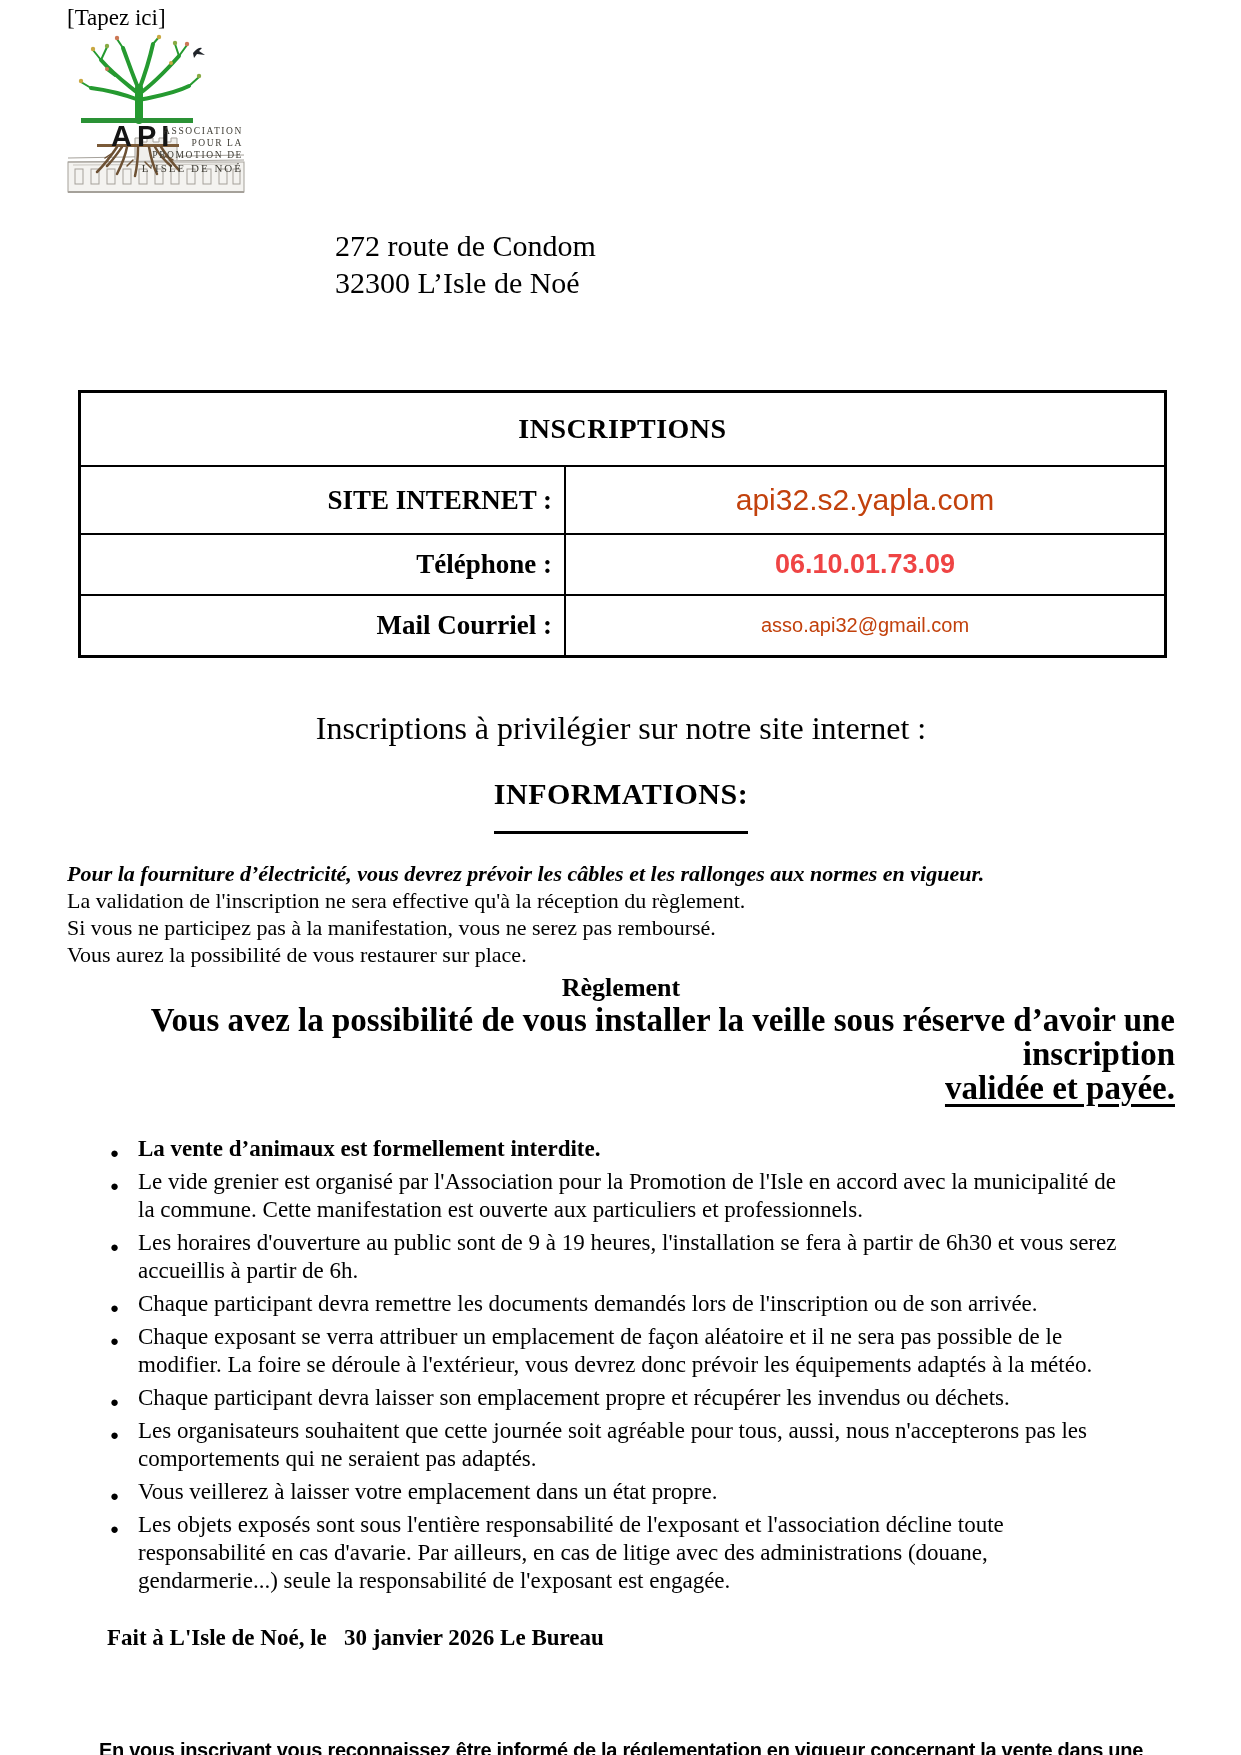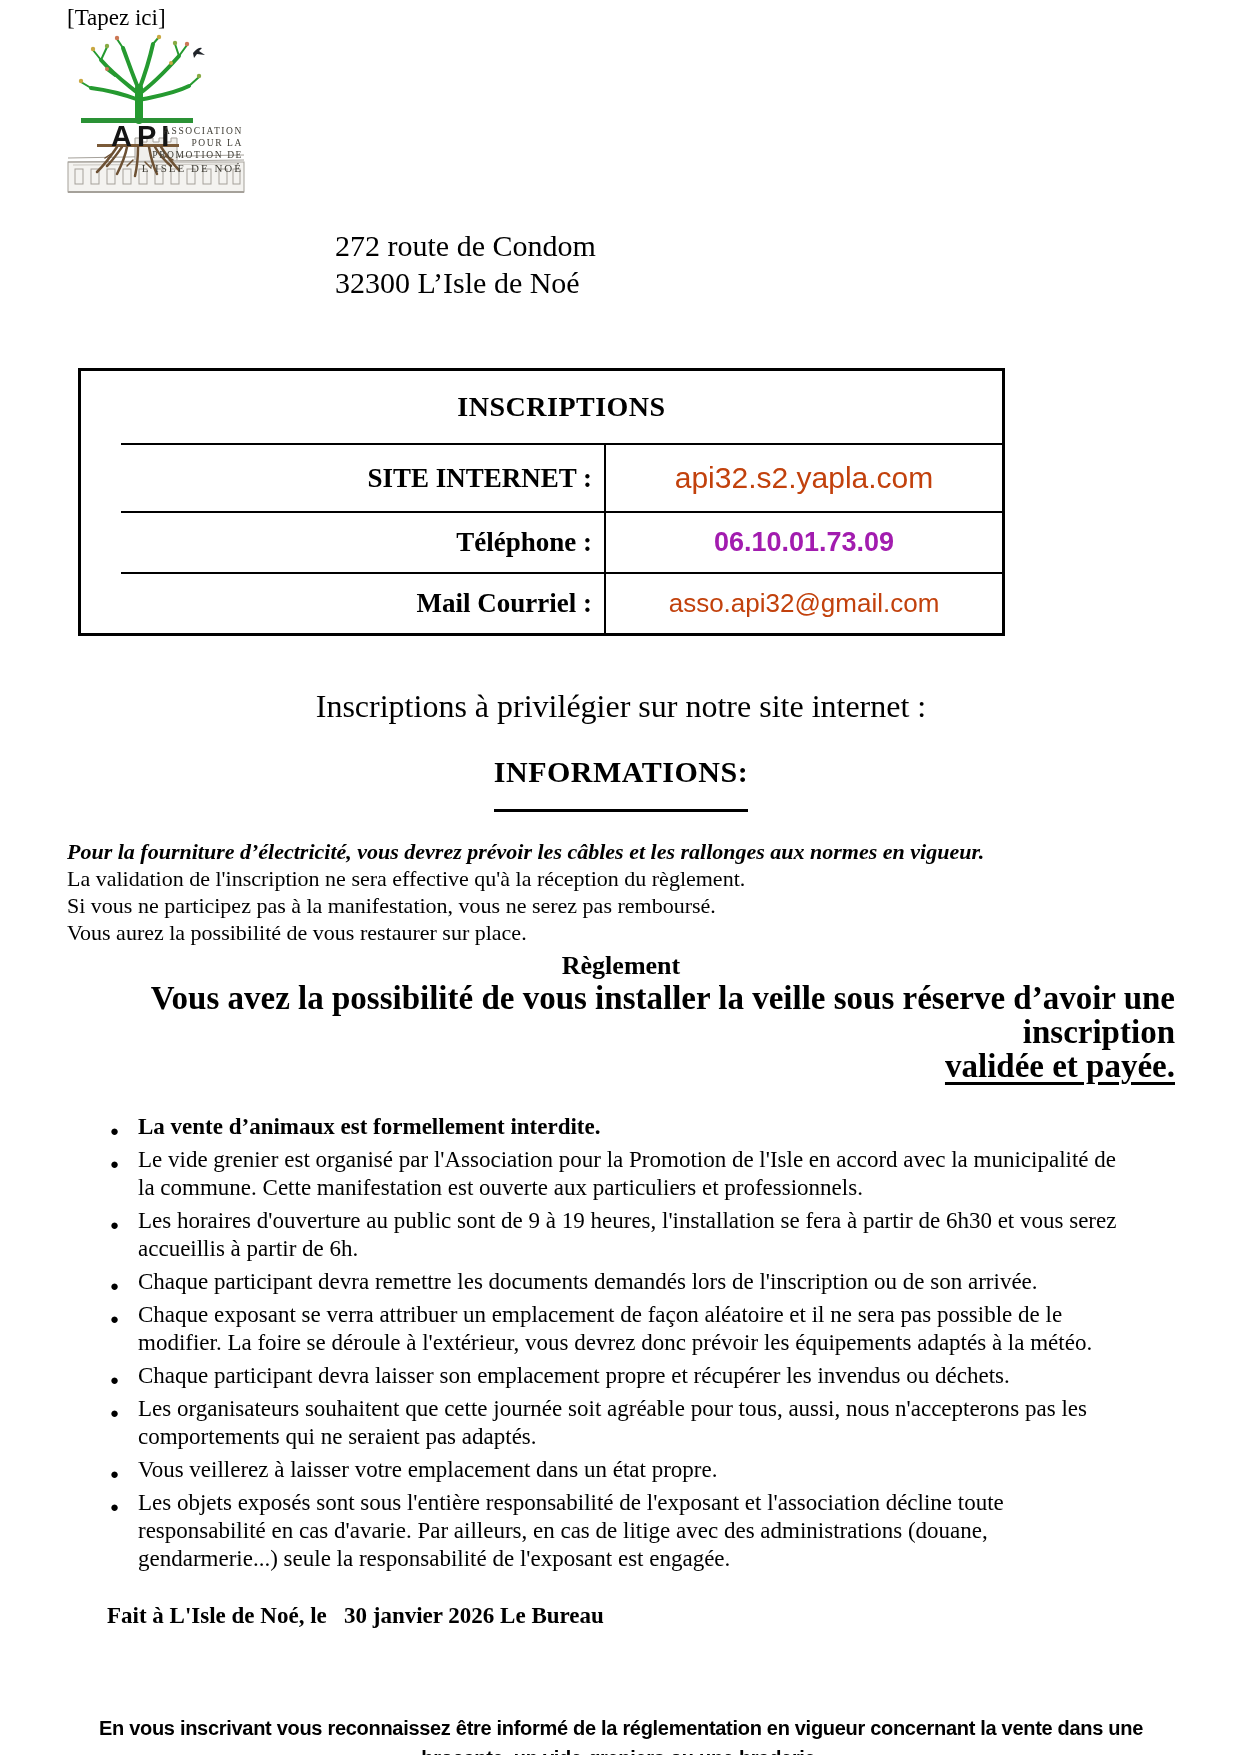--- a/index.html
+++ b/index.html
@@ -6,35 +6,35 @@
   html,body { background:#ffffff; }
   .page {
     width:1241px; height:1755px; background:#ffffff; color:#000;
     font-family:"Liberation Serif", serif;
     padding:5px 66px 0 67px; position:relative; overflow:hidden;
   }
   .tapez { font-size:23px; line-height:26px; }
   .logo-wrap { width:178px; height:160px; margin-top:3px; }
   .address { margin-left:268px; margin-top:33px; font-size:30px; line-height:37px; }
   
-  .info-table { margin-left:11px; margin-top:67px; width:927px; border:3px solid #000;padding-left:40px; }
+  .info-table { margin-left:11px; margin-top:89px; width:1089px; border:3px solid #000; }
   .tr { display:flex; border-top:2px solid #000; }
   .tr.first { border-top:none; }
   .th-row { height:72px; display:flex; align-items:center; justify-content:center;
             font-weight:bold; font-size:28px; letter-spacing:.5px; }
   .td-label { width:485px; border-right:2px solid #000; display:flex; align-items:center;
               justify-content:flex-end; padding-right:12px; font-weight:bold; font-size:27px; }
   .td-value { flex:1; display:flex; align-items:center; justify-content:center;
               font-family:"Liberation Sans", sans-serif; }
   .row-site { height:68px; }
   .row-tel, .row-mail { height:61px; }
   .link-blue { color:#c2410c; text-decoration:none; }
   .v-site { font-size:30px; }
-  .v-tel  { font-size:27px; font-weight:bold; color:#a21caf; }
-  .v-mail { font-size:26px; }
+  .v-tel  { font-size:27px; font-weight:bold; color:#ef4444; }
+  .v-mail { font-size:20px; }
   
   .headline { text-align:center; font-size:32px; margin-top:52px; }
   .informations-title { text-align:center; margin-top:30px; }
   .informations-title span { display:inline-block; font-size:30px; font-weight:bold;
                              border-bottom:3px solid #000; padding-bottom:20px; letter-spacing:.5px; }
   
   .info-lines { margin-top:26px; font-size:22px; line-height:27px; }
   .info-lines .b { font-weight:bold;font-style:italic; }
   
   .reglement-title { text-align:center; font-weight:bold; font-size:26px; margin-top:4px; line-height:31px; }

